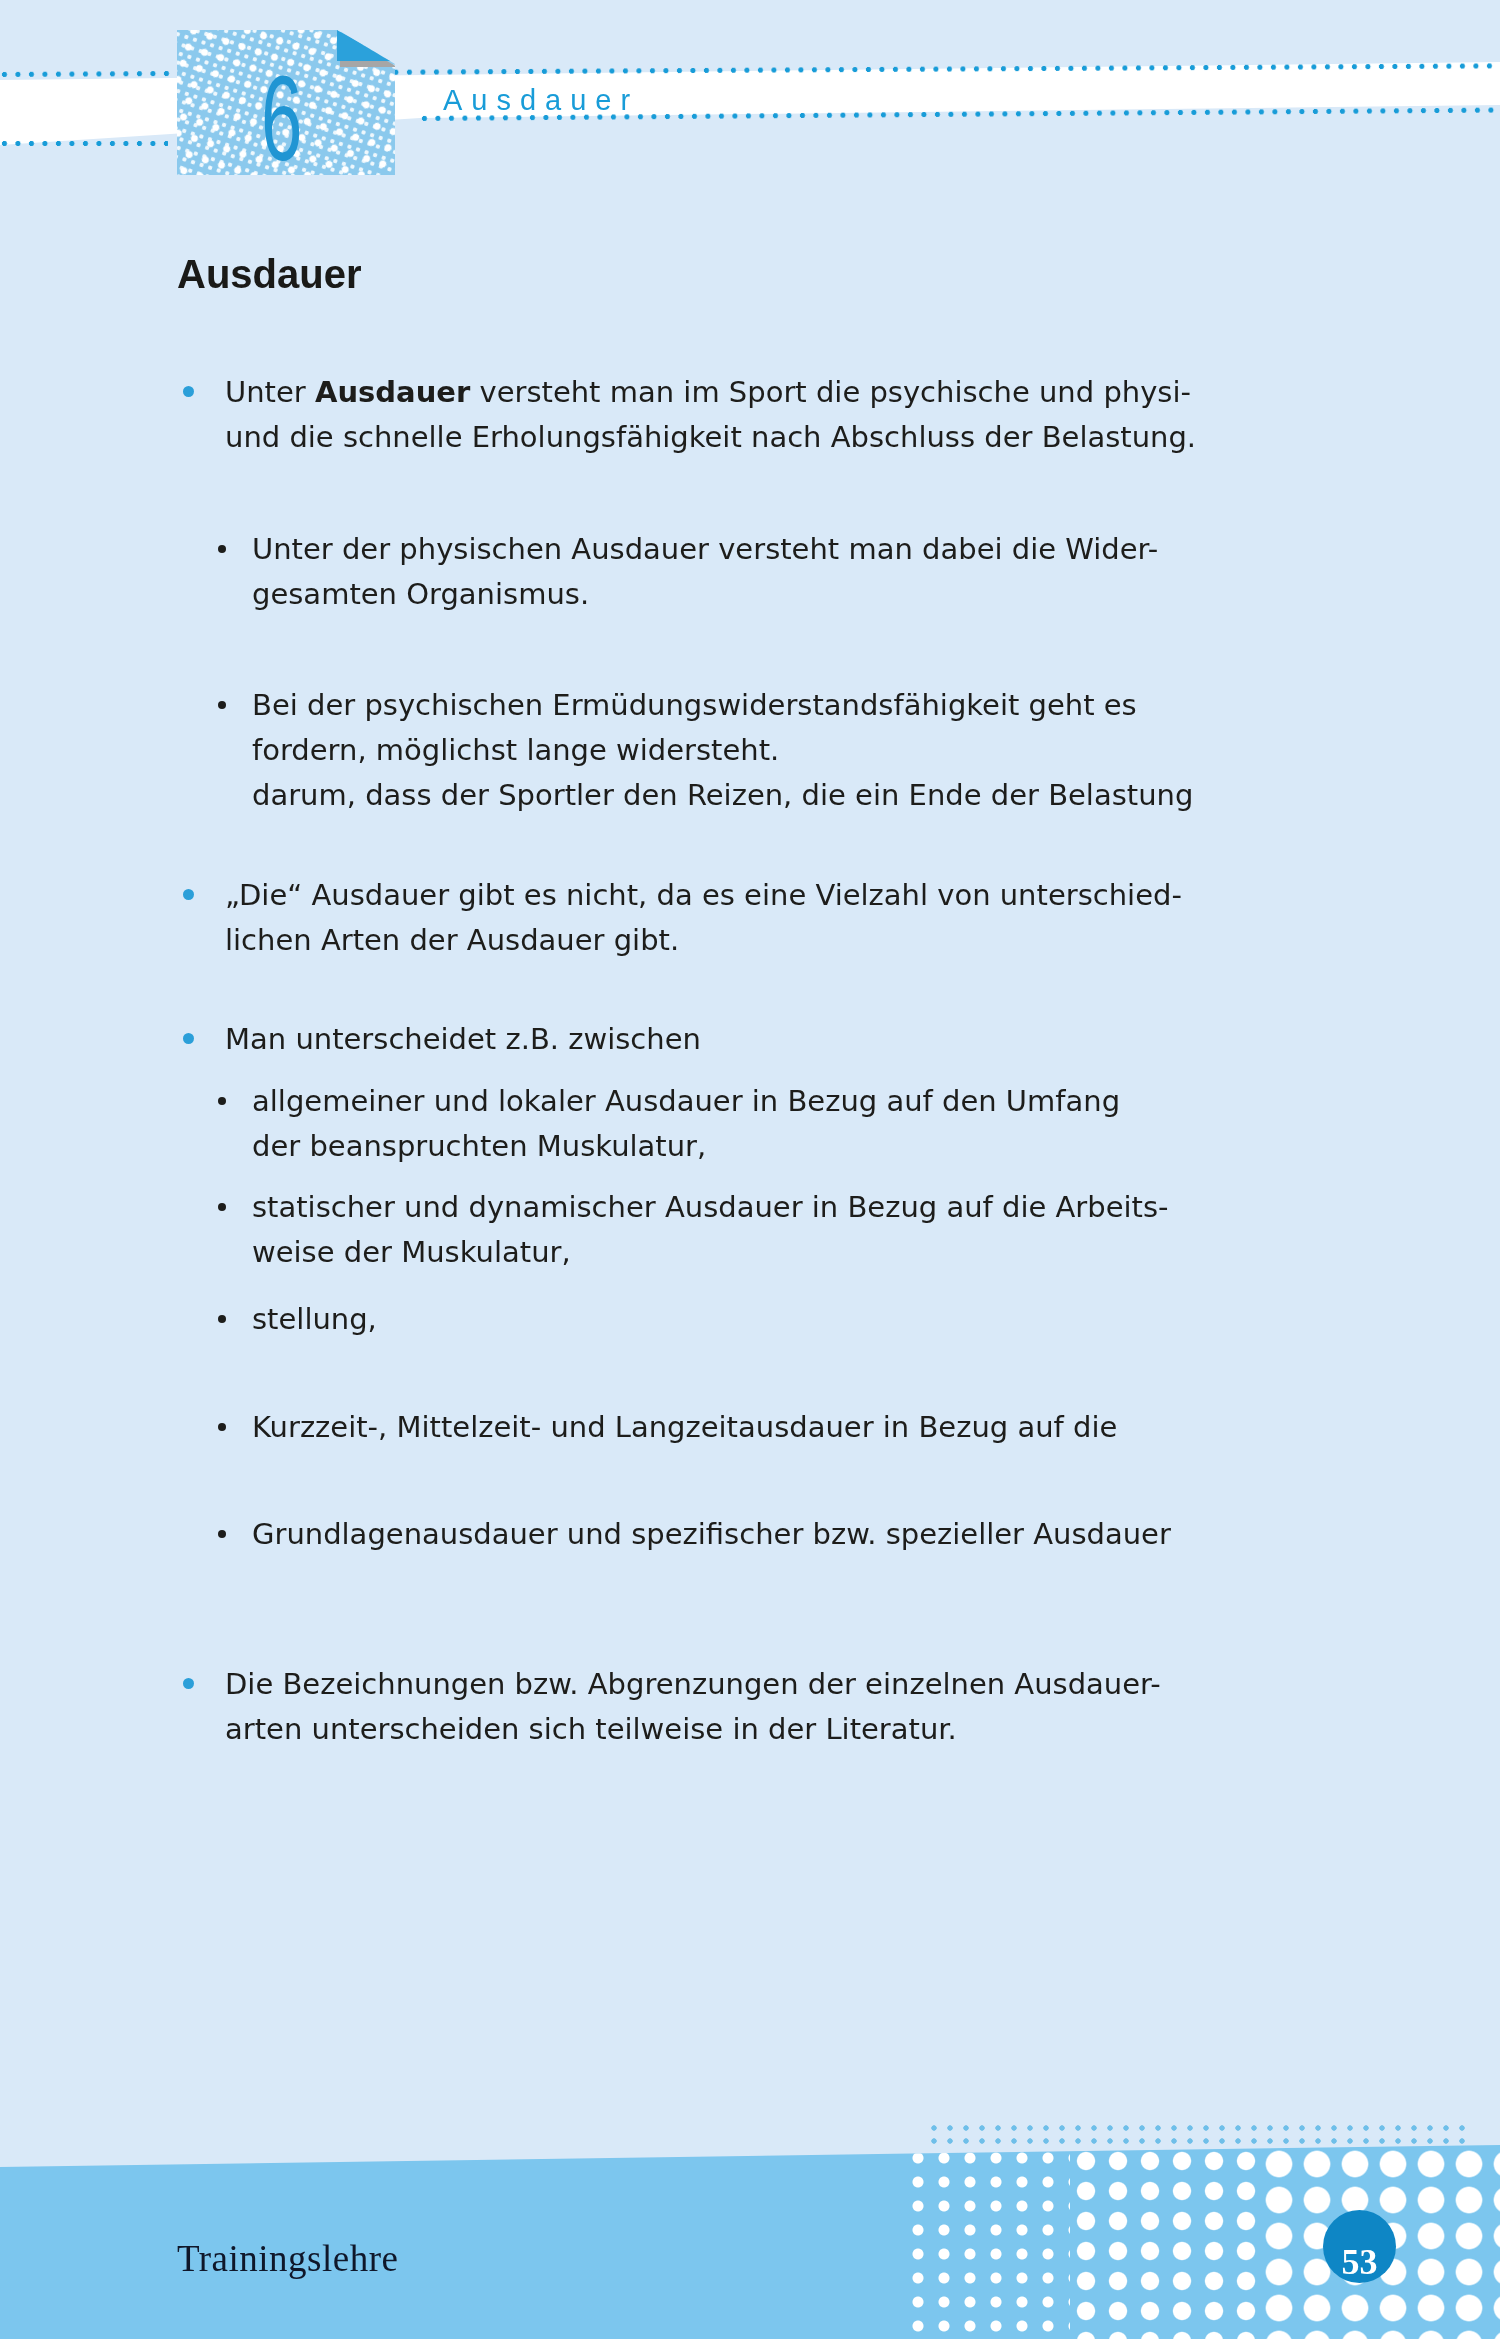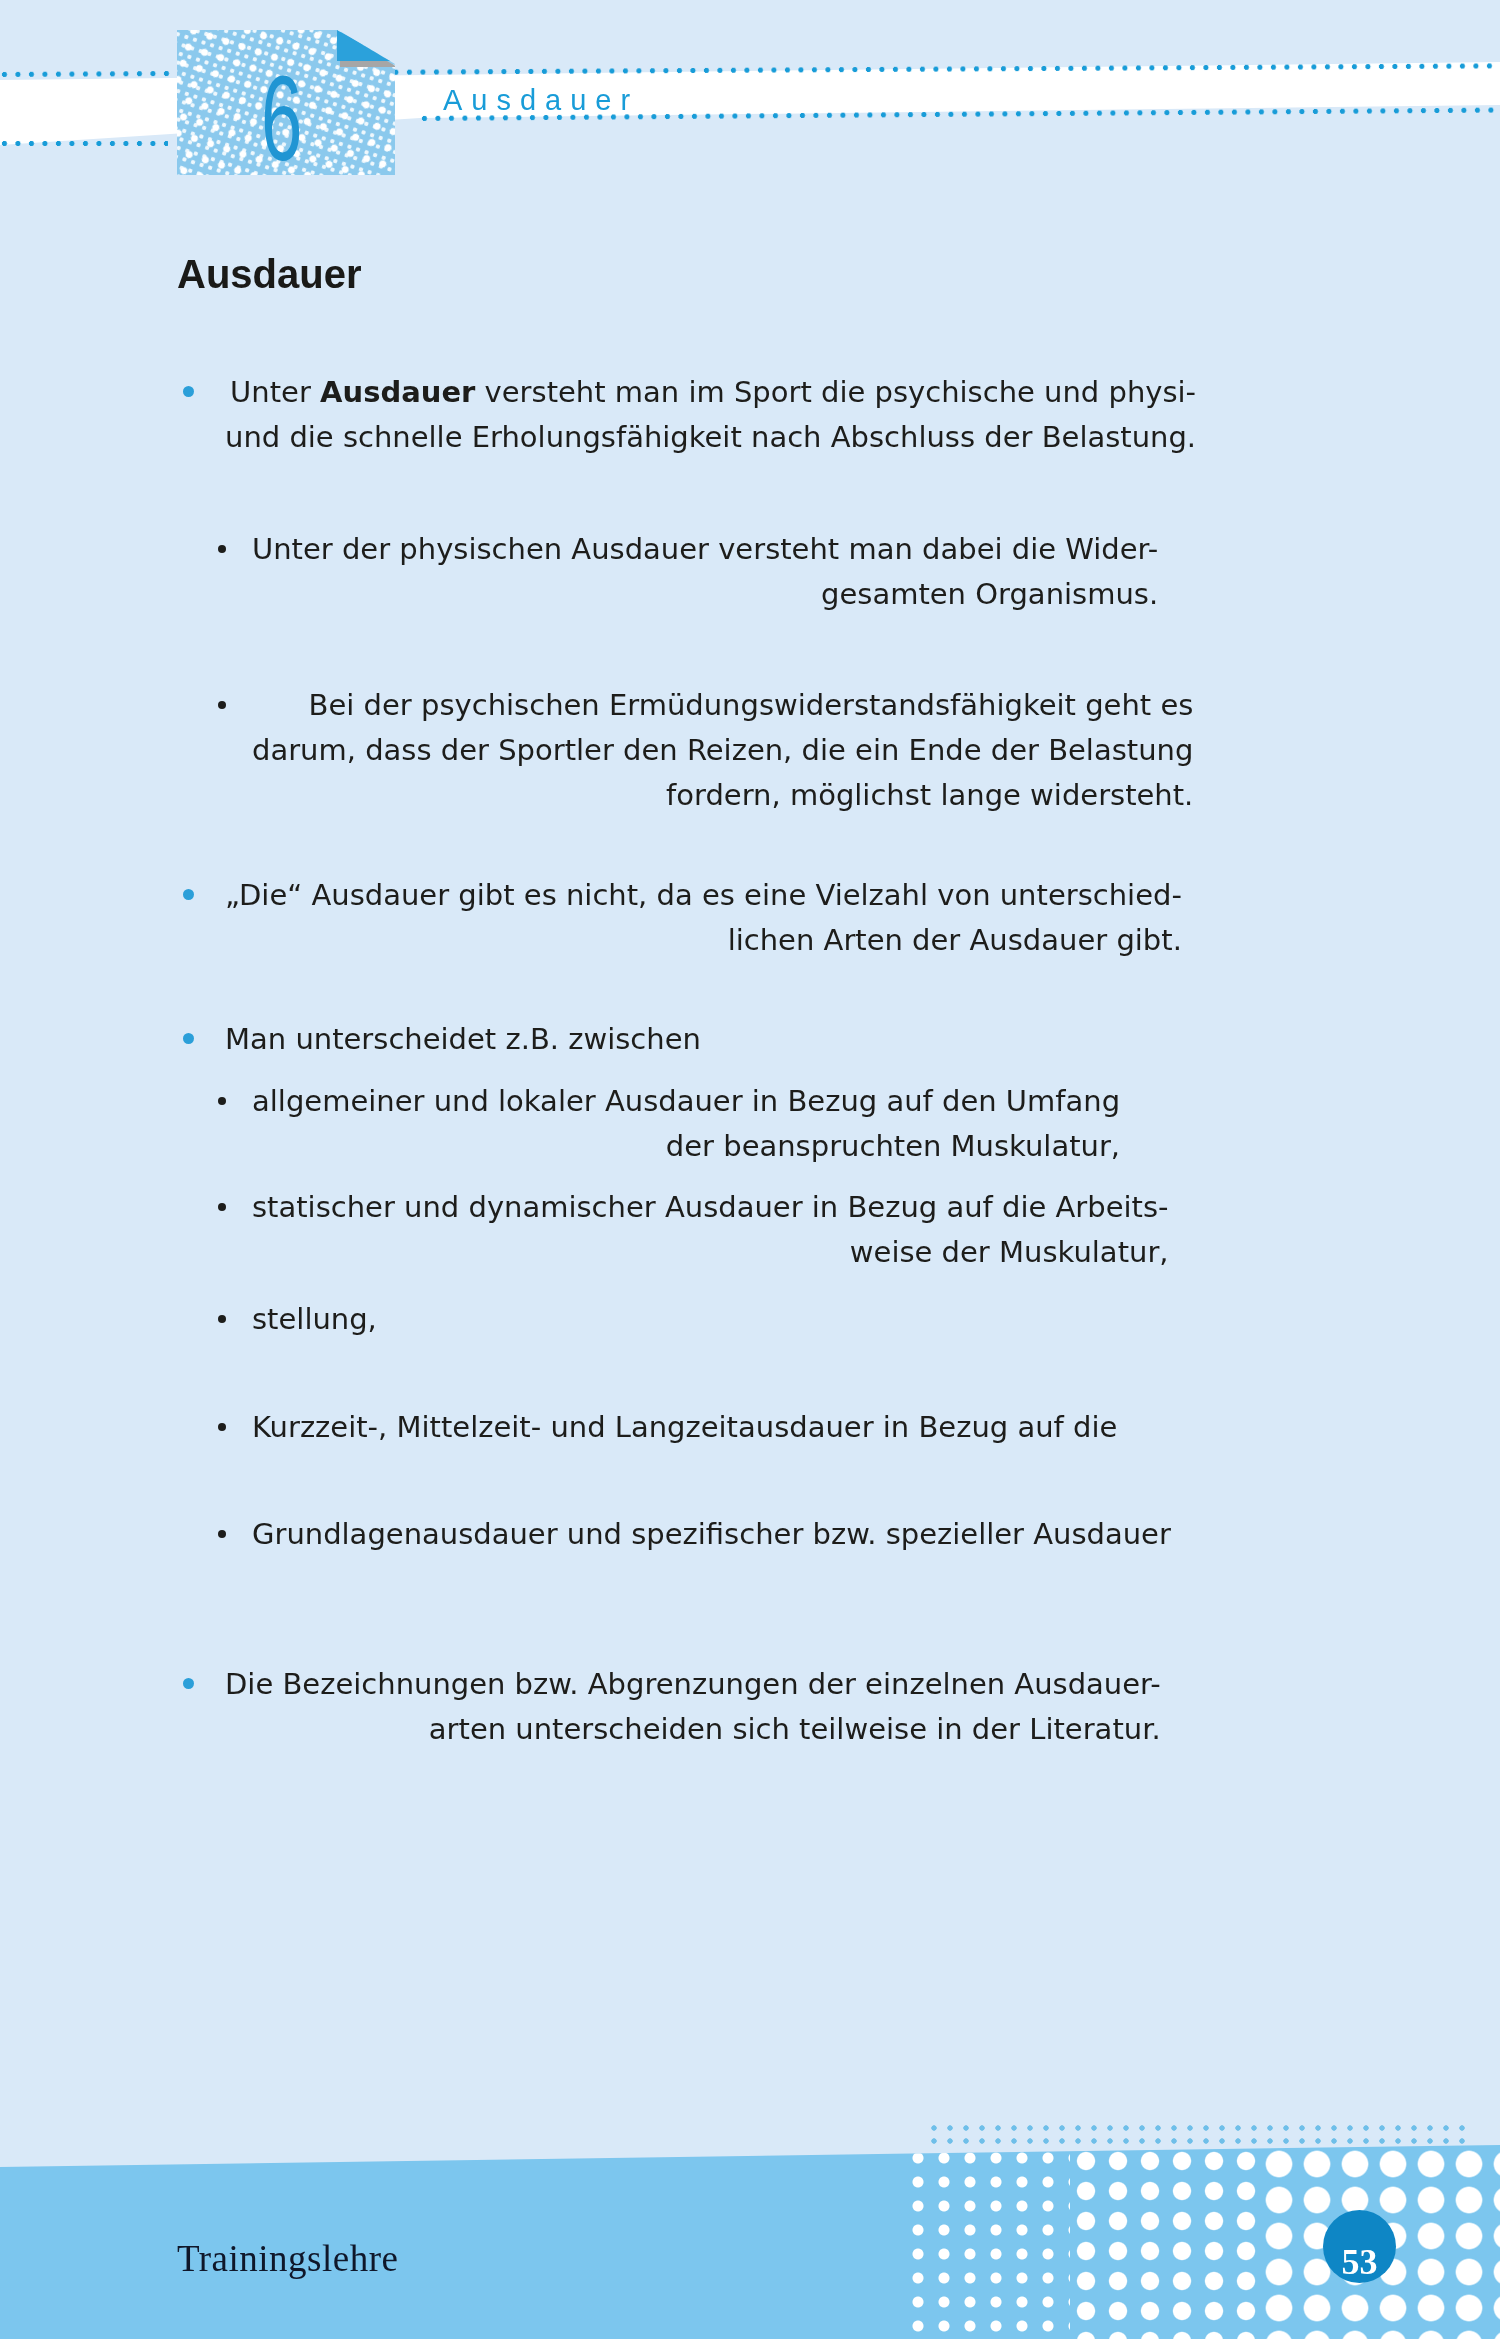--- a/index.html
+++ b/index.html
@@ -55,21 +55,21 @@
     position:absolute;left:443px;top:84px;z-index:4;
     font-family:"Liberation Sans",sans-serif;
     font-size:29px;letter-spacing:9px;color:#189cd8;
   }
   
   .content-heading{
     position:absolute;left:177px;top:252px;z-index:2;
     font-family:"Liberation Sans",sans-serif;
     font-size:40px;font-weight:bold;color:#1a1a18;
   }
-  .para{position:absolute;z-index:2;font-size:29px;line-height:45px;text-align:right;}
+  .para{position:absolute;z-index:2;font-size:29px;line-height:45px;}
   .para.main{left:225px;}
   .para.sub{left:252px;}
   .para .bdot{position:absolute;display:block;border-radius:50%;}
   .para.main .bdot{left:-42px;top:16px;width:11px;height:11px;background:#2b9fd9;}
   .para.sub .bdot{left:-34px;top:18px;width:8px;height:8px;background:#1d1d1b;}
   .para .ln{display:block;white-space:nowrap;}
   .b{font-weight:bold;}
   
   .footer-speckle{
     position:absolute;left:930px;top:2124px;width:540px;height:26px;z-index:2;
@@ -130,22 +130,22 @@
 
 <div class="para sub" style="top:527px">
   <span class="bdot"></span>
   <span class="ln">Unter der physischen Ausdauer versteht man dabei die Wider-</span>
   <span class="ln">gesamten Organismus.</span>
 </div>
 
 <div class="para sub" style="top:683px">
   <span class="bdot"></span>
   <span class="ln">Bei der psychischen Ermüdungswiderstandsfähigkeit geht es</span>
+  <span class="ln">fordern, möglichst lange widersteht.</span>
   <span class="ln">darum, dass der Sportler den Reizen, die ein Ende der Belastung</span>
-  <span class="ln">fordern, möglichst lange widersteht.</span>
 </div>
 
 <div class="para main" style="top:873px">
   <span class="bdot"></span>
   <span class="ln">„Die“ Ausdauer gibt es nicht, da es eine Vielzahl von unterschied-</span>
   <span class="ln">lichen Arten der Ausdauer gibt.</span>
 </div>
 
 <div class="para main" style="top:1017px">
   <span class="bdot"></span>

